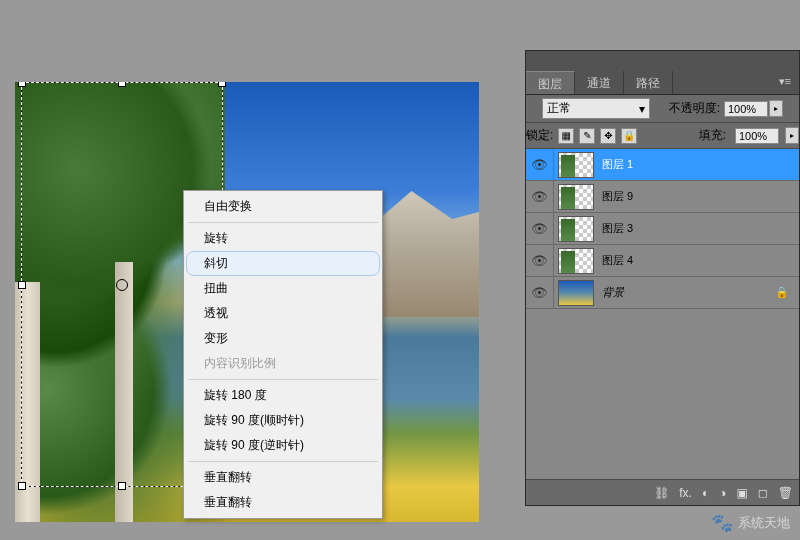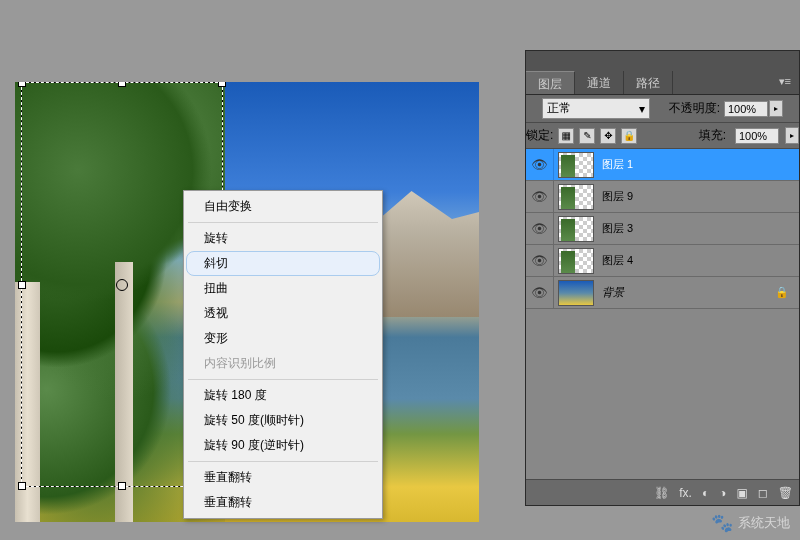--- a/index.html
+++ b/index.html
@@ -87,21 +87,21 @@
   <div class="menu-item">自由变换</div>
   <div class="menu-sep"></div>
   <div class="menu-item">旋转</div>
   <div class="menu-item highlight">斜切</div>
   <div class="menu-item">扭曲</div>
   <div class="menu-item">透视</div>
   <div class="menu-item">变形</div>
   <div class="menu-item disabled">内容识别比例</div>
   <div class="menu-sep"></div>
   <div class="menu-item">旋转 180 度</div>
-  <div class="menu-item">旋转 50 度(顺时针)</div>
+  <div class="menu-item">旋转 90 度(顺时针)</div>
   <div class="menu-item">旋转 90 度(逆时针)</div>
   <div class="menu-sep"></div>
   <div class="menu-item">垂直翻转</div>
   <div class="menu-item">垂直翻转</div>
 </div>
 
 <span class="panel-collapse">◂◂</span>
 <span class="panel-min">▬</span>
 <span class="panel-close">✕</span>
 

